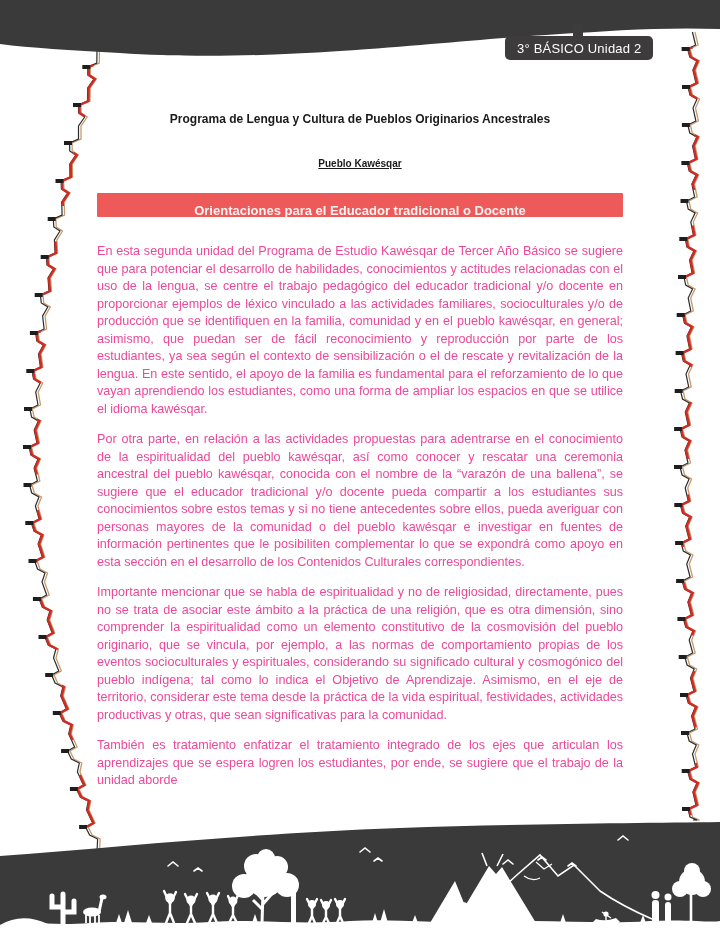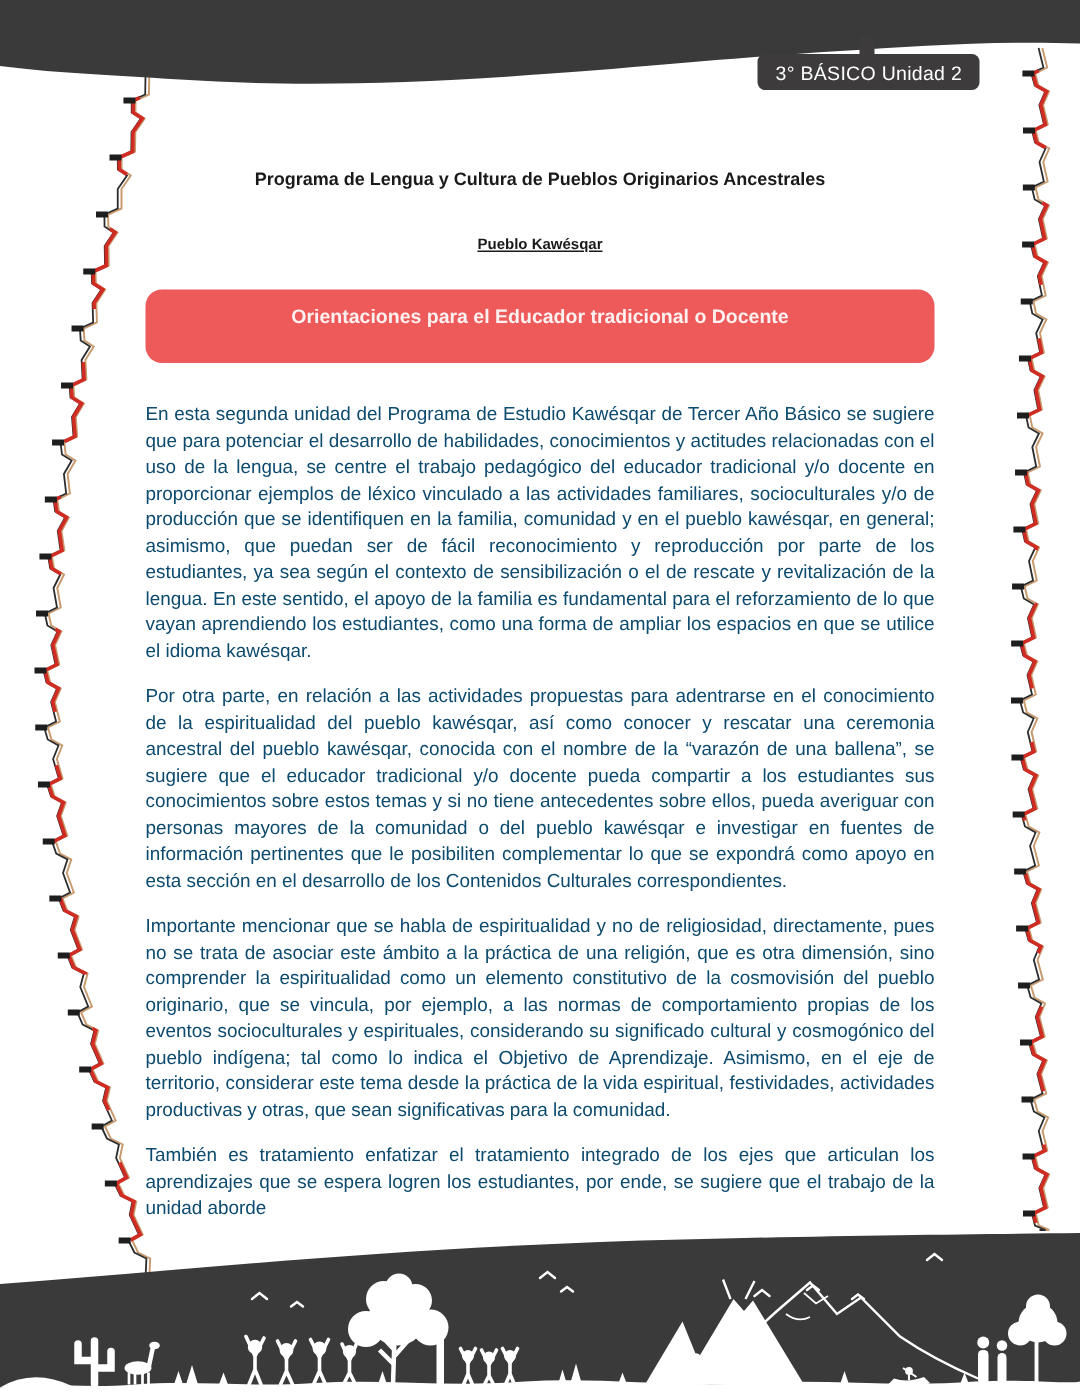--- a/index.html
+++ b/index.html
@@ -17,27 +17,27 @@
     position:absolute;left:505px;top:36px;z-index:4;background:#3d3b3b;color:#fff;
     font-size:13px;padding:5px 12px 4px 12px;border-radius:5px;letter-spacing:.2px;white-space:nowrap;
   }
   
   #bottom-band{position:absolute;left:0;bottom:0;width:720px;height:112px;z-index:2;}
   
   .content{position:absolute;left:97px;top:0;width:526px;z-index:5;}
   .doc-title{margin:112px 0 0 0;text-align:center;font-size:12px;font-weight:bold;color:#1a1a1a;}
   .doc-subtitle{margin:32px 0 0 0;text-align:center;font-size:10px;font-weight:bold;color:#1a1a1a;text-decoration:underline;}
   .banner{
-    margin-top:24px;height:49px;line-height:35px;background:#ee5a5a;border-radius:11px;
+    margin-top:24px;height:24px;line-height:35px;background:#ee5a5a;border-radius:1px;
     text-align:center;font-size:13px;font-weight:bold;color:#fdf2f1;
   }
   .section-heading{margin:34px 0 0 0;font-size:16.5px;font-weight:bold;color:#111;}
   .bodytext{margin:0;padding:0;}
   .bodytext p{
-    margin:0 0 13px 0;font-size:12.6px;line-height:17.5px;text-align:justify;color:#0c4a6e;
+    margin:0 0 13px 0;font-size:12.6px;line-height:17.5px;text-align:justify;color:#ec4899;
   }
   .bodytext p:first-child{margin-top:26px;}
 </style>
 </head>
 <body>
 
 <svg id="border-layer" viewBox="0 0 720 932" xmlns="http://www.w3.org/2000/svg">
     <g>
       <polyline points="99.5,50.0 99.3,63.0 90.3,67.0 90.3,75.0 96.4,79.0 90.2,88.0 90.0,101.0 81.0,105.0 81.1,113.0 87.2,117.0 81.0,126.0 81.0,139.0 72.1,143.0 72.2,151.0 78.3,155.0 72.3,164.0 72.5,177.0 63.6,181.0 63.9,189.0 70.1,193.0 64.2,202.0 64.6,215.0 55.8,219.0 56.3,227.0 62.5,231.0 56.9,240.0 57.6,253.0 48.9,257.0 49.5,265.0 55.9,269.0 50.5,278.0 51.5,291.0 42.9,295.0 43.8,303.0 50.3,307.0 45.1,316.0 46.6,329.0 38.2,333.0 39.3,341.0 45.9,345.0 41.0,354.0 42.9,367.0 34.6,371.0 36.0,379.0 42.7,383.0 38.2,392.0 40.5,405.0 32.4,409.0 34.1,417.0 40.9,421.0 36.7,430.0 39.5,443.0 31.5,447.0 33.5,455.0 40.5,459.0 36.6,468.0 39.9,481.0 32.0,485.0 34.3,493.0 41.5,497.0 37.9,506.0 41.7,519.0 33.9,523.0 36.5,531.0 43.8,535.0 40.6,544.0 44.8,557.0 37.2,561.0 40.0,569.0 47.5,573.0 44.5,582.0 49.2,595.0 41.7,599.0 44.8,607.0 52.4,611.0 49.7,620.0 54.7,633.0 47.4,637.0 50.7,645.0 58.4,649.0 56.0,658.0 61.3,671.0 54.1,675.0 57.6,683.0 65.4,687.0 63.2,696.0 68.9,709.0 61.7,713.0 65.4,721.0 73.3,725.0 71.2,734.0 77.1,747.0 70.0,751.0 73.8,759.0 81.8,763.0 79.9,772.0 85.9,785.0 78.9,789.0 82.8,797.0 90.8,801.0 89.0,810.0 95.1,823.0 88.1,827.0 92.1,835.0 100.1,839.0 99.5,853.0" fill="none" stroke="#c99a6e" stroke-width="1.3"></polyline>
       <polyline points="97.0,50.0 96.8,63.0 87.8,67.0 87.8,75.0 93.9,79.0 87.7,88.0 87.5,101.0 78.5,105.0 78.6,113.0 84.7,117.0 78.5,126.0 78.5,139.0 69.6,143.0 69.7,151.0 75.8,155.0 69.8,164.0 70.0,177.0 61.1,181.0 61.4,189.0 67.6,193.0 61.7,202.0 62.1,215.0 53.3,219.0 53.8,227.0 60.0,231.0 54.4,240.0 55.1,253.0 46.4,257.0 47.0,265.0 53.4,269.0 48.0,278.0 49.0,291.0 40.4,295.0 41.3,303.0 47.8,307.0 42.6,316.0 44.1,329.0 35.7,333.0 36.8,341.0 43.4,345.0 38.5,354.0 40.4,367.0 32.1,371.0 33.5,379.0 40.2,383.0 35.7,392.0 38.0,405.0 29.9,409.0 31.6,417.0 38.4,421.0 34.2,430.0 37.0,443.0 29.0,447.0 31.0,455.0 38.0,459.0 34.1,468.0 37.4,481.0 29.5,485.0 31.8,493.0 39.0,497.0 35.4,506.0 39.2,519.0 31.4,523.0 34.0,531.0 41.3,535.0 38.1,544.0 42.3,557.0 34.7,561.0 37.5,569.0 45.0,573.0 42.0,582.0 46.7,595.0 39.2,599.0 42.3,607.0 49.9,611.0 47.2,620.0 52.2,633.0 44.9,637.0 48.2,645.0 55.9,649.0 53.5,658.0 58.8,671.0 51.6,675.0 55.1,683.0 62.9,687.0 60.7,696.0 66.4,709.0 59.2,713.0 62.9,721.0 70.8,725.0 68.7,734.0 74.6,747.0 67.5,751.0 71.3,759.0 79.3,763.0 77.4,772.0 83.4,785.0 76.4,789.0 80.3,797.0 88.3,801.0 86.5,810.0 92.6,823.0 85.6,827.0 89.6,835.0 97.6,839.0 97.0,853.0" fill="none" stroke="#2c2c2c" stroke-width="1.2"></polyline>

